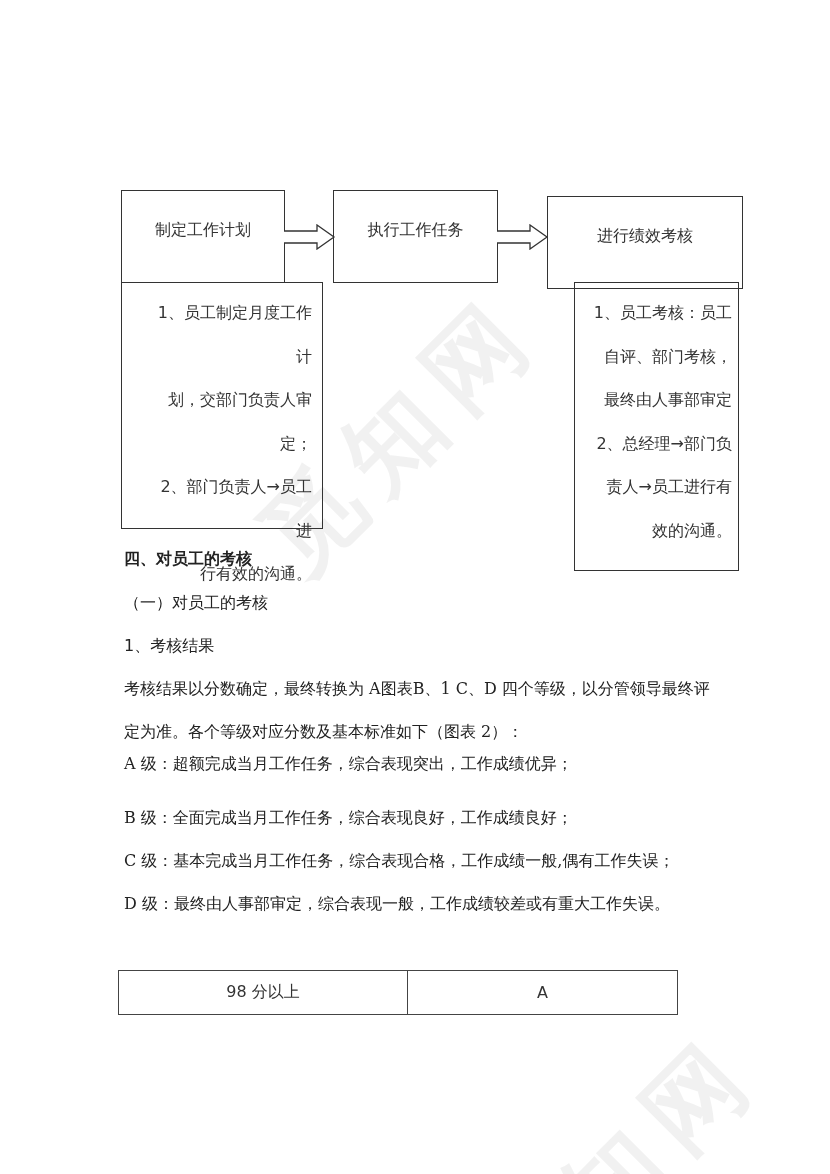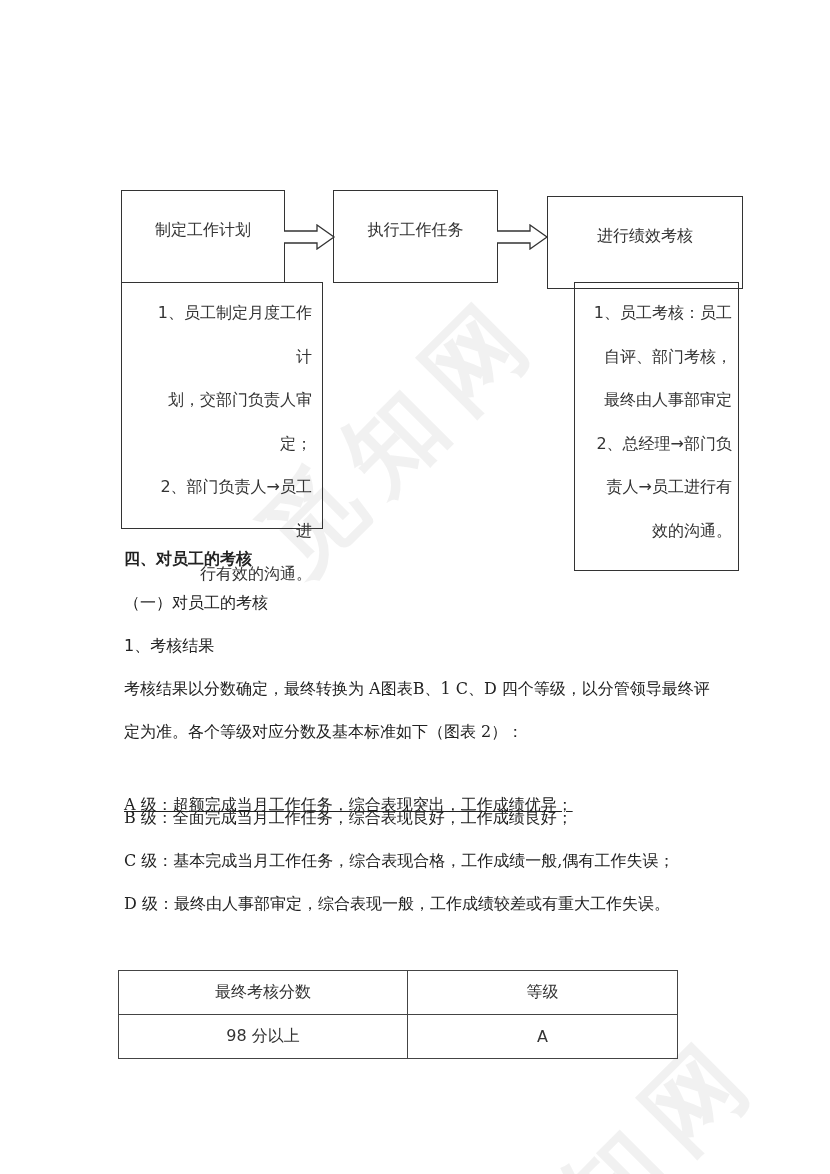--- a/index.html
+++ b/index.html
@@ -92,29 +92,25 @@
     <p>责人→员工进行有</p>
     <p>效的沟通。</p>
   </div>
 </div>
 
 <div class="text-line heading" style="top:549px;">四、对员工的考核</div>
 <div class="text-line sub" style="top:593px; left:124px;">（一）对员工的考核</div>
 <div class="text-line sub" style="top:636px;">1、考核结果</div>
 <div class="text-line" style="top:679px;">考核结果以分数确定，最终转换为 A图表B、1 C、D 四个等级，以分管领导最终评</div>
 <div class="text-line" style="top:722px;">定为准。各个等级对应分数及基本标准如下（图表 2）：</div>
-<div class="text-line" style="top:795px;text-decoration:underline;">A 级：超额完成当月工作任务，综合表现突出，工作成绩优异；</div>
+<div class="text-line" style="top:754px;">A 级：超额完成当月工作任务，综合表现突出，工作成绩优异；</div>
 <div class="text-line" style="top:808px;">B 级：全面完成当月工作任务，综合表现良好，工作成绩良好；</div>
 <div class="text-line" style="top:851px;">C 级：基本完成当月工作任务，综合表现合格，工作成绩一般,偶有工作失误；</div>
 <div class="text-line" style="top:894px;">D 级：最终由人事部审定，综合表现一般，工作成绩较差或有重大工作失误。</div>
 
 <table class="score">
   <tbody>
-      <tr>
-    <td>最终考核分数</td>
-    <td>等级</td>
-  </tr>
   <tr>
     <td>98 分以上</td>
     <td>A</td>
   </tr>
 </tbody>
   </table>
 
 </body></html>

